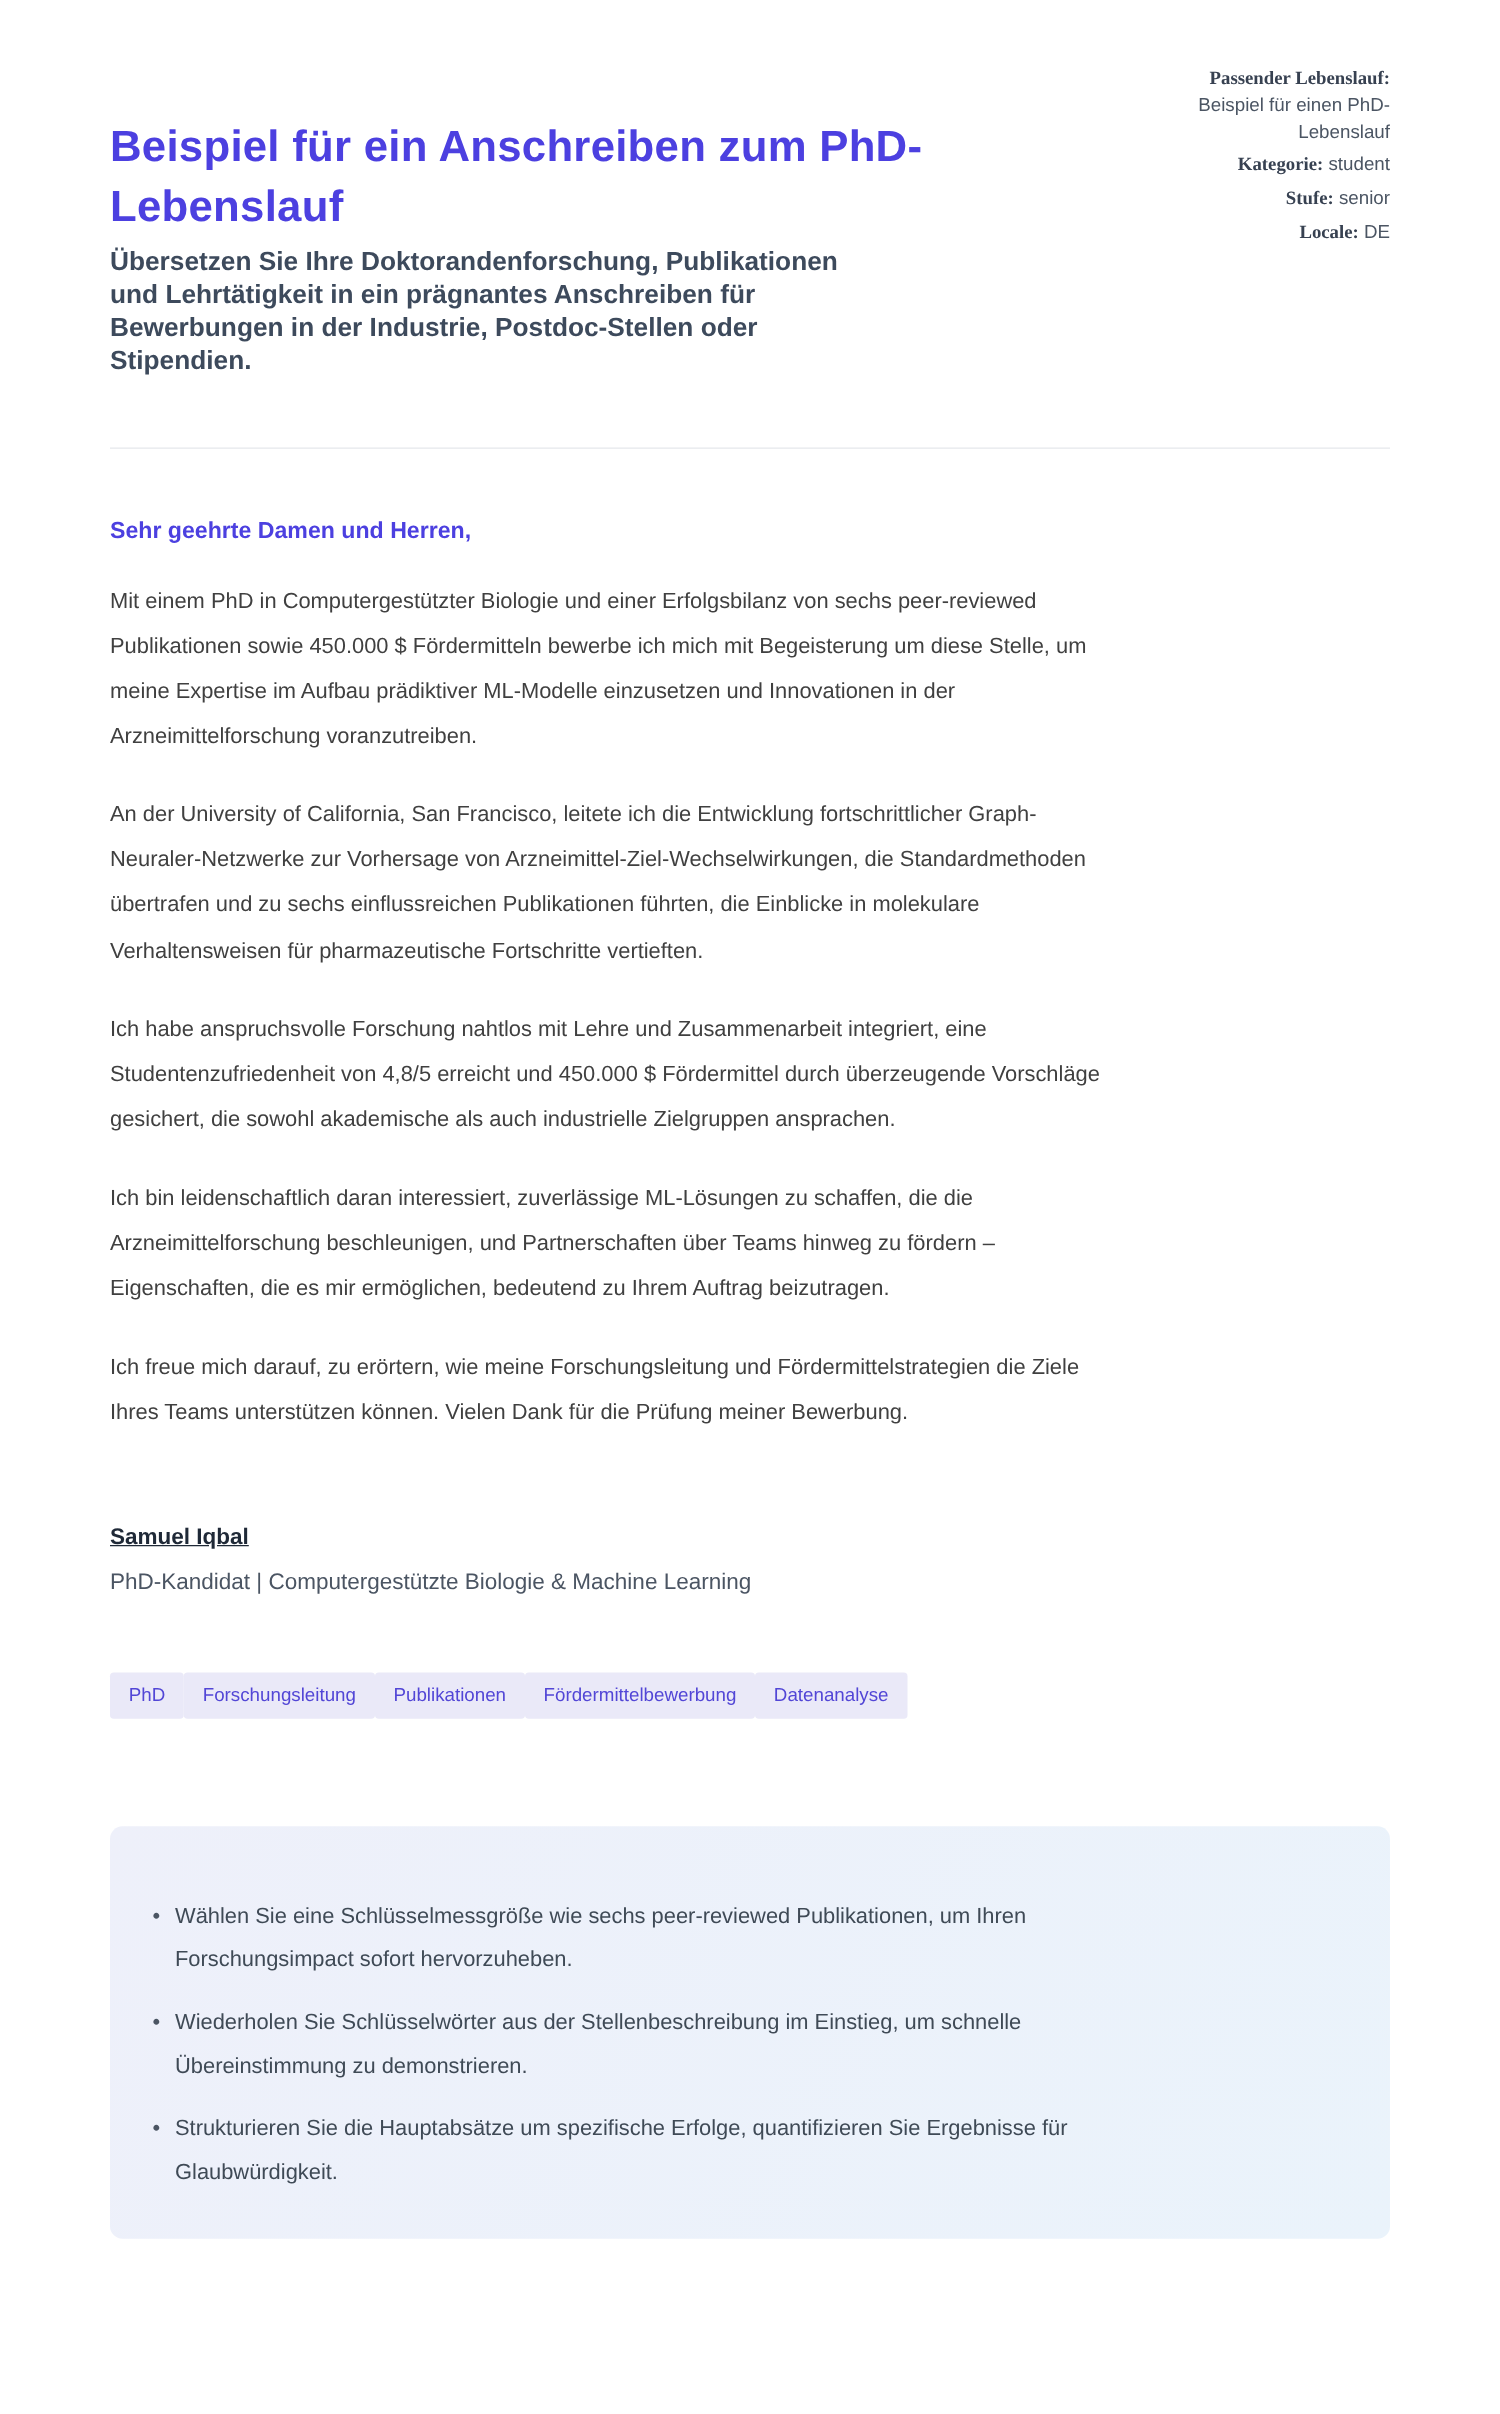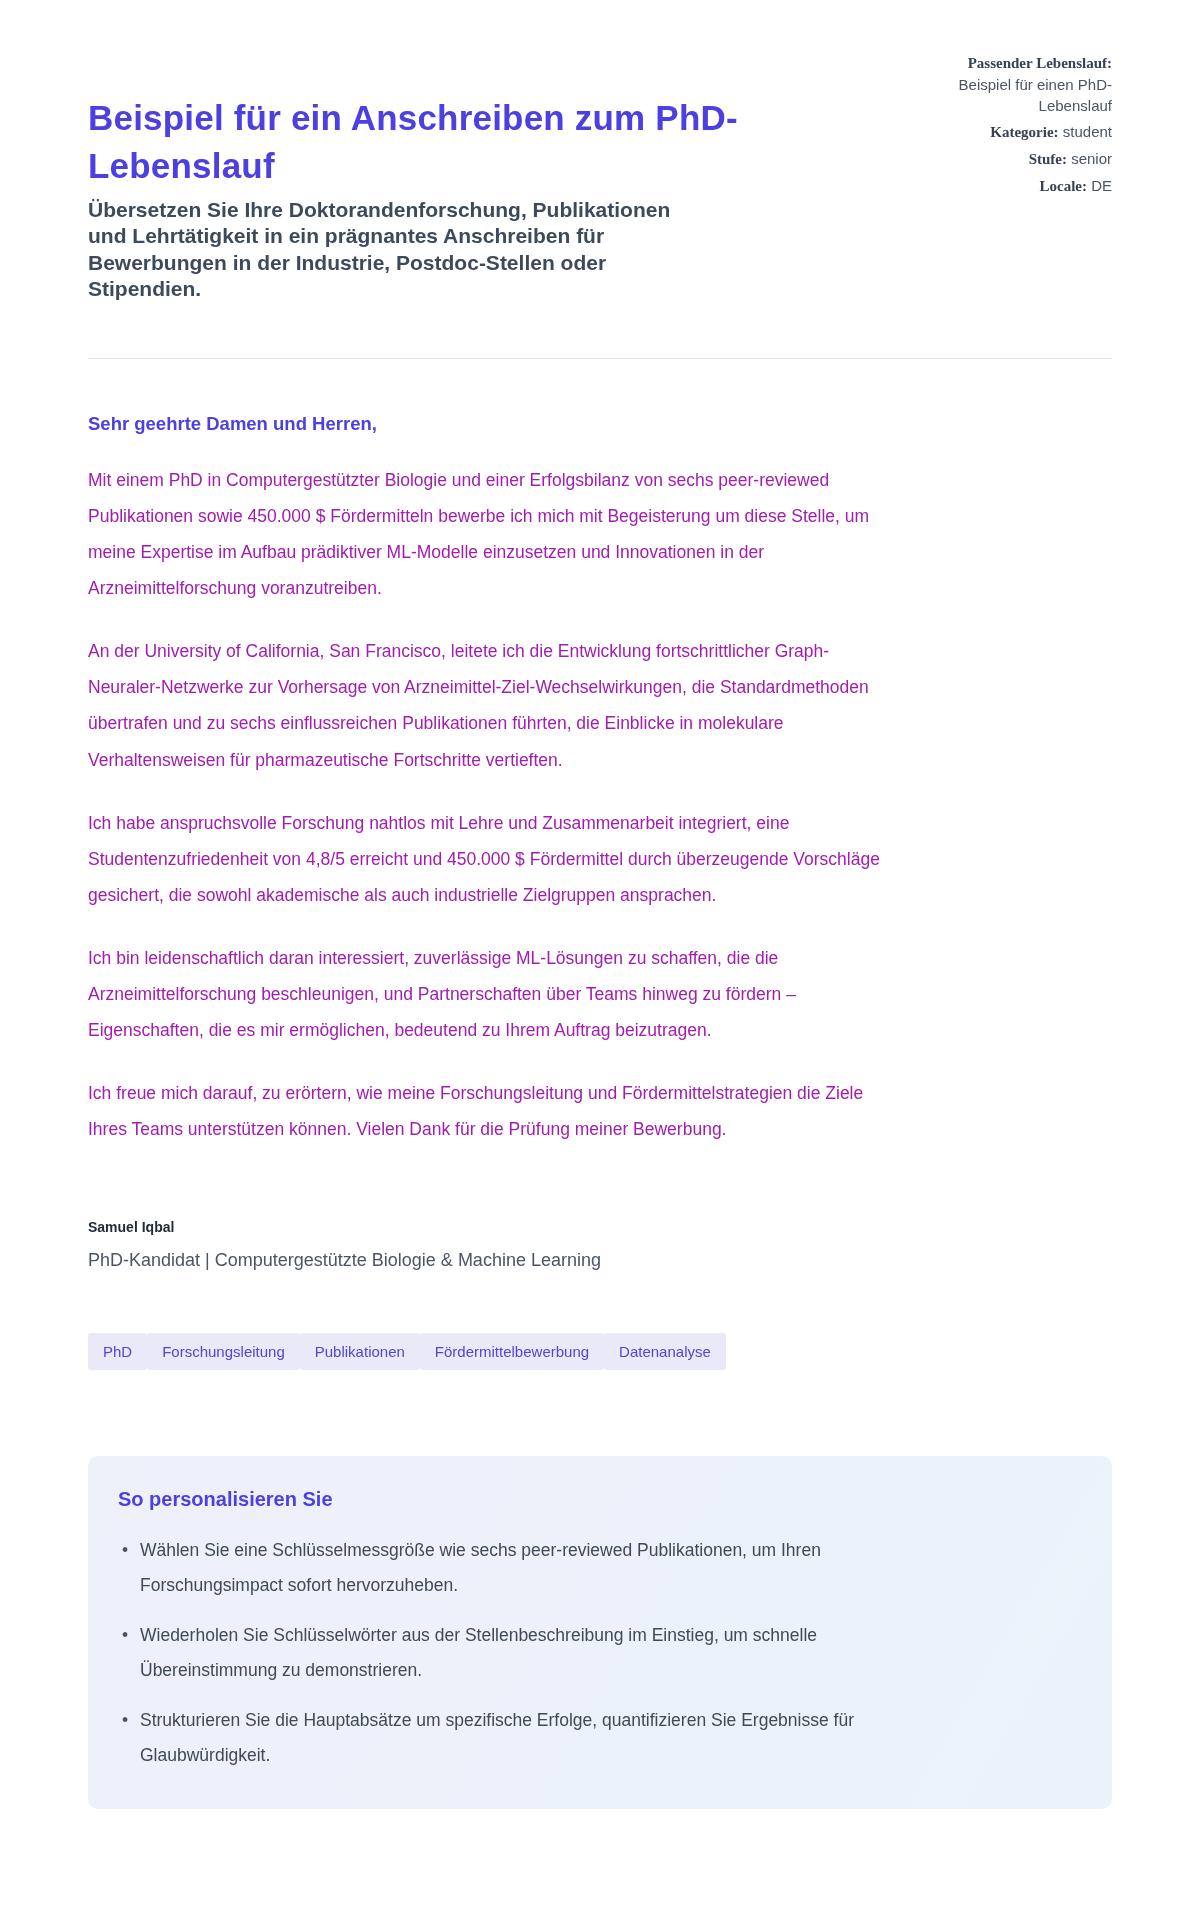--- a/index.html
+++ b/index.html
@@ -49,24 +49,24 @@
   .letter { margin-top: 54px; max-width: 812px; }
   .salutation {
     color: #4c40e0;
     font-weight: 700;
     font-size: 18.5px;
   }
   .letter p.body-par {
     margin-top: 27px;
     font-size: 17.5px;
     line-height: 2.06;
-    color: #a21caf;
+    color: #404040;
   }
   .signature { margin-top: 72px; }
-  .signature-name { font-size: 14px; font-weight: 700; color: #1f2937; }
+  .signature-name { font-size: 18px; font-weight: 700; color: #1f2937; text-decoration: underline; }
   .signature-title { margin-top: 15px; font-size: 18px; color: #4b5563; }
 
   
   .tags { margin-top: 62px; display: flex; flex-wrap: wrap; gap: 0; }
   .tag {
     display: inline-block;
     background: #eae9f8;
     color: #5246d6;
     font-size: 15px;
     line-height: 1;
@@ -154,21 +154,20 @@
 
   <div class="tags">
     <span class="tag">PhD</span>
     <span class="tag">Forschungsleitung</span>
     <span class="tag">Publikationen</span>
     <span class="tag">Fördermittelbewerbung</span>
     <span class="tag">Datenanalyse</span>
   </div>
 
   <section class="tips-box">
-    <h2 class="tips-title">So personalisieren Sie</h2>
     <ul class="tips-list">
       <li>Wählen Sie eine Schlüsselmessgröße wie sechs peer-reviewed Publikationen, um Ihren Forschungsimpact sofort hervorzuheben.</li>
       <li>Wiederholen Sie Schlüsselwörter aus der Stellenbeschreibung im Einstieg, um schnelle Übereinstimmung zu demonstrieren.</li>
       <li>Strukturieren Sie die Hauptabsätze um spezifische Erfolge, quantifizieren Sie Ergebnisse für Glaubwürdigkeit.</li>
     </ul>
   </section>
 
 </div>
 
 </body></html>

